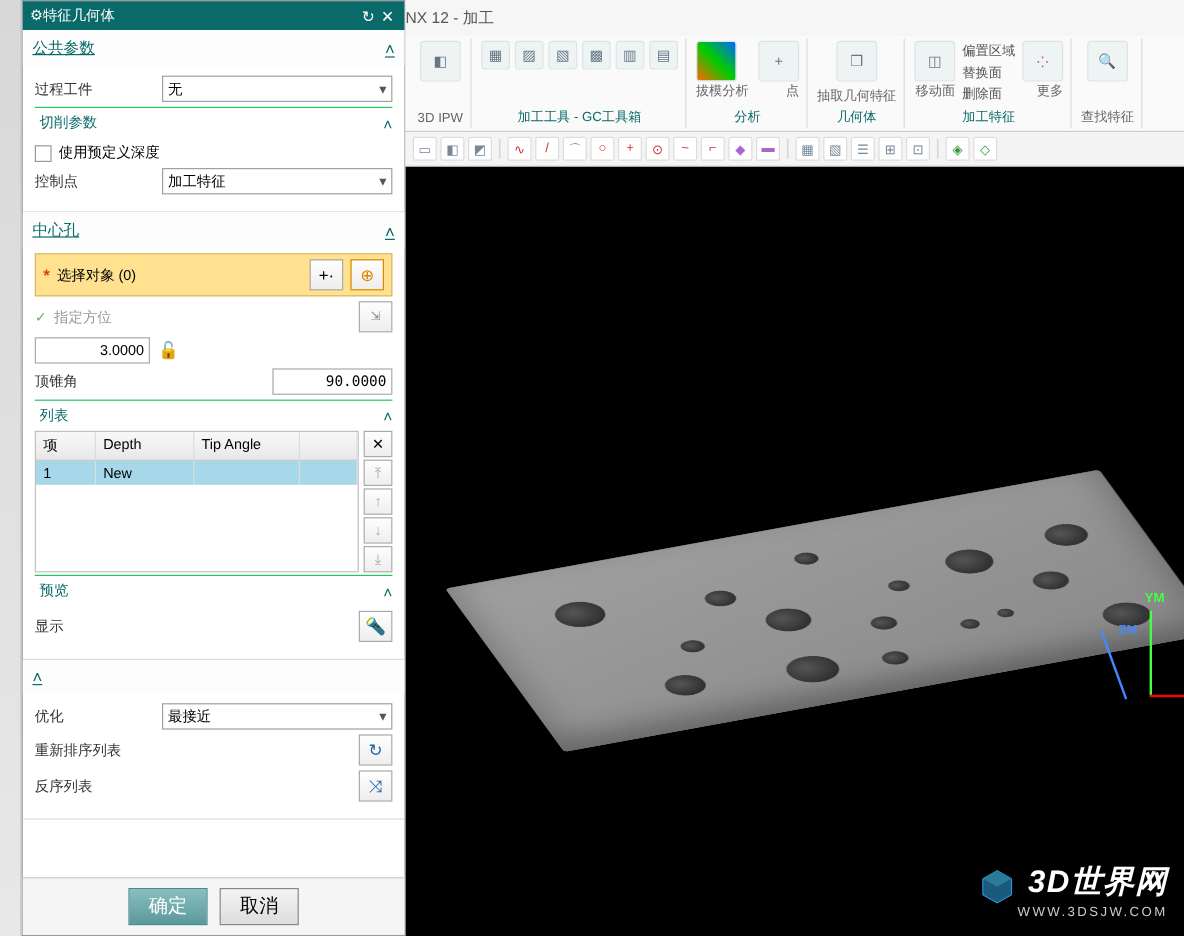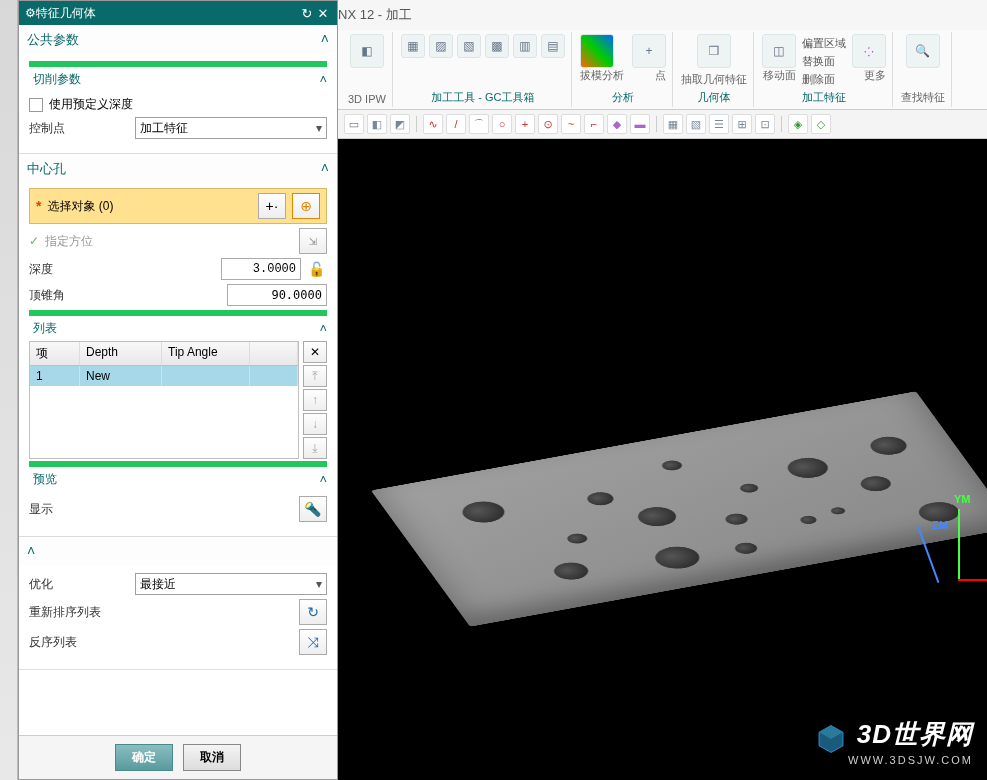--- a/index.html
+++ b/index.html
@@ -3,51 +3,51 @@
 <meta charset="utf-8">
 <style>
 * { box-sizing: border-box; margin: 0; padding: 0; font-family: "Microsoft YaHei", "Segoe UI", sans-serif; }
 body { width: 987px; height: 780px; display: flex; background: #f0f0f0; overflow: hidden; position: relative; }
 .left-strip { width: 18px; background: linear-gradient(#d8d8d8,#e8e8e8); border-right: 1px solid #bbb; }
 .panel { width: 320px; background: #fff; border: 1px solid #999; display: flex; flex-direction: column; font-size: 12px; }
 .panel-titlebar { background: #0a6a6a; color: #fff; height: 24px; display: flex; align-items: center; padding: 0 6px; }
 .panel-titlebar .title-text { flex: 1; font-size: 12px; }
 .panel-titlebar .tb-icon { width: 16px; text-align: center; cursor: pointer; font-size: 13px; }
 .section { border-bottom: 1px solid #ddd; }
-.section-head { display: flex; align-items: flex-start; color: #0a6a6a; padding: 6px 8px; cursor: pointer; background: #fdfdfd; }
+.section-head { display: flex; align-items: flex-end; color: #0a6a6a; padding: 6px 8px; cursor: pointer; background: #fdfdfd; text-decoration: underline; }
 .section-head .label { flex: 1; font-size: 13px; }
 .section-head .caret { font-size: 14px; color: #0a6a6a; }
 .section-body { padding: 4px 10px 10px 10px; }
-.sub-section-head { display: flex; align-items: center; color: #0a6a6a; padding: 4px 0; border-top: 6px solid #22c55e; margin-top: 2px; cursor: pointer; }
+.sub-section-head { display: flex; align-items: flex-end; color: #0a6a6a; padding: 4px 0; border-top: 1px solid #22c55e; margin-top: 2px; cursor: pointer; }
 .sub-section-head .label { flex: 1; font-size: 12px; padding-left: 4px; }
 .sub-section-head .caret { font-size: 13px; }
 .row { display: flex; align-items: center; margin: 4px 0; gap: 6px; }
 .row .lbl { flex: 0 0 100px; color: #333; }
 .row .lbl-wide { flex: 1; color: #333; }
 .row .lbl-grey { color: #999; }
 .select { flex: 1; height: 22px; border: 1px solid #a0a0a0; background: #fff; display: flex; align-items: center; padding: 0 4px; position: relative; cursor: pointer; }
 .select::after { content: "▾"; position: absolute; right: 4px; color: #555; }
 .chk { width: 14px; height: 14px; border: 1px solid #999; background: #fff; }
 .select-row { background: #ffe18f; border: 1px solid #d8b868; padding: 4px 6px; display: flex; align-items: center; gap: 6px; }
 .asterisk { color: #d40; font-size: 14px; font-weight: bold; }
 .icon-btn { width: 28px; height: 26px; border: 1px solid #aaa; background: linear-gradient(#fefefe,#eee); display: flex; align-items: center; justify-content: center; cursor: pointer; font-size: 14px; }
 .icon-btn.small { width: 24px; height: 22px; font-size: 12px; }
-.num-input { width: 80px; height: 22px; border: 1px solid #aaa; text-align: right; padding: 0 4px; font-family: Liberation Mono, monospace; font-size: 12px; }
+.num-input { width: 96px; height: 22px; border: 1px solid #aaa; text-align: right; padding: 0 4px; font-family: Liberation Sans, sans-serif; font-size: 12px; }
 .num-input-wide { width: 100px; height: 22px; border: 1px solid #aaa; text-align: right; padding: 0 4px; font-family: monospace; font-size: 12px; }
 .lock-icon { width: 20px; text-align: center; color: #6a6; font-size: 14px; }
 .table-wrap { border: 1px solid #c0c0c0; }
 .table-head, .table-row { display: flex; }
 .table-head { background: linear-gradient(#f8f8f8,#e8e8e8); border-bottom: 1px solid #c0c0c0; }
 .th, .td { padding: 3px 6px; border-right: 1px solid #ddd; font-size: 12px; overflow: hidden; }
 .c1 { width: 50px; } .c2 { width: 82px; } .c3 { width: 88px; } .c4 { flex: 1; }
 .table-row.sel { background: #a7d8ea; }
 .table-row.blank { height: 20px; }
 .table-side { display: flex; flex-direction: column; gap: 2px; margin-left: 4px; }
 .btns-row { display: flex; justify-content: center; gap: 10px; padding: 8px; border-top: 1px solid #ccc; background: #f5f5f5; margin-top: auto; }
-.btn { padding: 4px 16px; border: 1px solid #888; background: linear-gradient(#f4f4f4,#ddd); cursor: pointer; font-size: 12px; font-weight: bold; }
+.btn { padding: 4px 16px; border: 1px solid #888; background: linear-gradient(#f4f4f4,#ddd); cursor: pointer; font-size: 16px; }
 .btn.primary { background: linear-gradient(#8abec0,#5a9a9c); color: #fff; border-color: #4a8a8c; }
 .viewport-area { flex: 1; display: flex; flex-direction: column; background: #fff; }
 .app-title { text-align: left; font-size: 13px; color: #555; padding: 6px 0; background: #f6f6f6; }
 .ribbon { display: flex; background: #fafafa; border-bottom: 1px solid #ccc; padding: 2px 4px; gap: 2px; height: 80px; }
 .rib-group { border-right: 1px solid #ddd; padding: 2px 6px; display: flex; flex-direction: column; align-items: center; justify-content: space-between; }
 .rib-icons { display: flex; gap: 4px; flex-wrap: wrap; }
 .rib-ic { width: 24px; height: 24px; background: #eef3f3; border: 1px solid #dce5e5; border-radius: 3px; display: flex; align-items: center; justify-content: center; font-size: 12px; color: #678; }
 .rib-big { width: 34px; height: 34px; }
 .rib-label { font-size: 11px; color: #666; text-align: right; white-space: nowrap; }
 .rib-group-label { font-size: 11px; color: #0a6a6a; text-align: center; }
@@ -80,20 +80,26 @@
     <span class="tb-icon">↻</span>
     <span class="tb-icon">✕</span>
   </div>
 
   <div class="section">
     <div class="section-head">
       <span class="label">公共参数</span>
       <span class="caret">˄</span>
     </div>
     <div class="section-body">
+      <div class="row">
+        <span class="lbl">过程工件</span>
+        <div class="select">
+          <span>无</span>
+        </div>
+      </div>
       <div class="sub-section-head">
         <span class="label">切削参数</span>
         <span class="caret">˄</span>
       </div>
       <div class="row">
         <div class="chk"></div>
         <span>使用预定义深度</span>
       </div>
       <div class="row">
         <span class="lbl">控制点</span>
@@ -115,21 +121,20 @@
         <span style="flex:1">选择对象 (0)</span>
         <div class="icon-btn">+·</div>
         <div class="icon-btn" style="border-color:#d80;color:#d80">⊕</div>
       </div>
       <div class="row">
         <span style="color:#7a7">✓</span>
         <span class="lbl-wide lbl-grey">指定方位</span>
         <div class="icon-btn" style="font-size:10px;color:#888">⇲</div>
       </div>
       <div class="row">
-        <span class="lbl-wide">深度</span>
         <input class="num-input" value="3.0000" style="">
         <span class="lock-icon">🔓</span>
       </div>
       <div class="row">
         <span class="lbl-wide">顶锥角</span>
         <input class="num-input-wide" value="90.0000" style="">
       </div>
 
       <div class="sub-section-head">
         <span class="label">列表</span>

